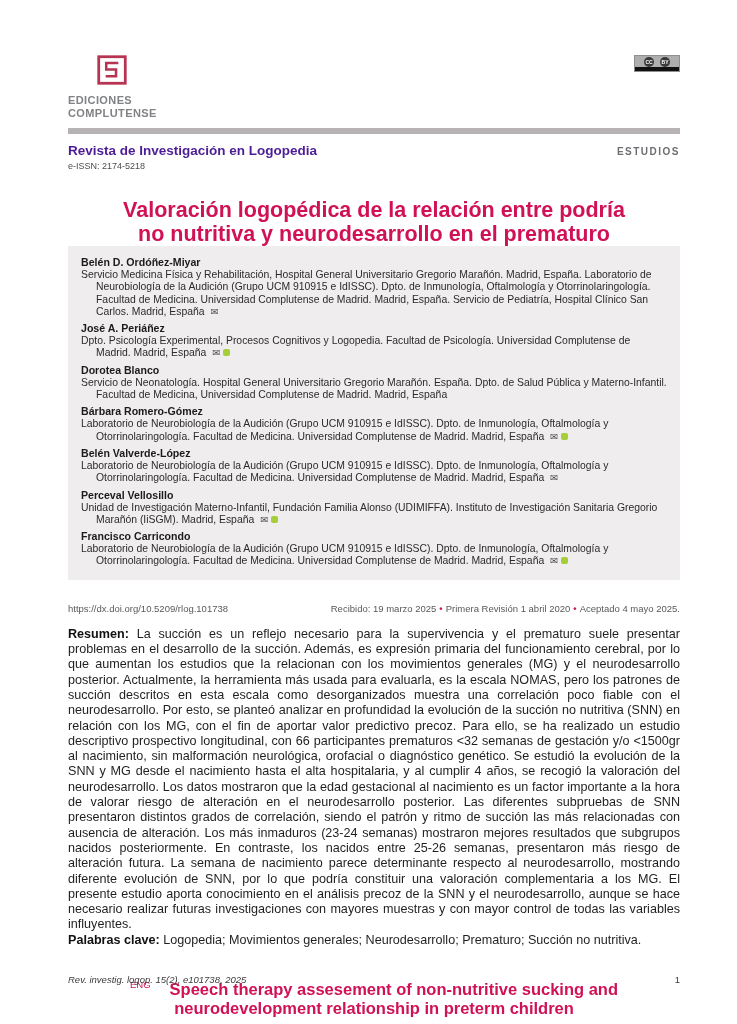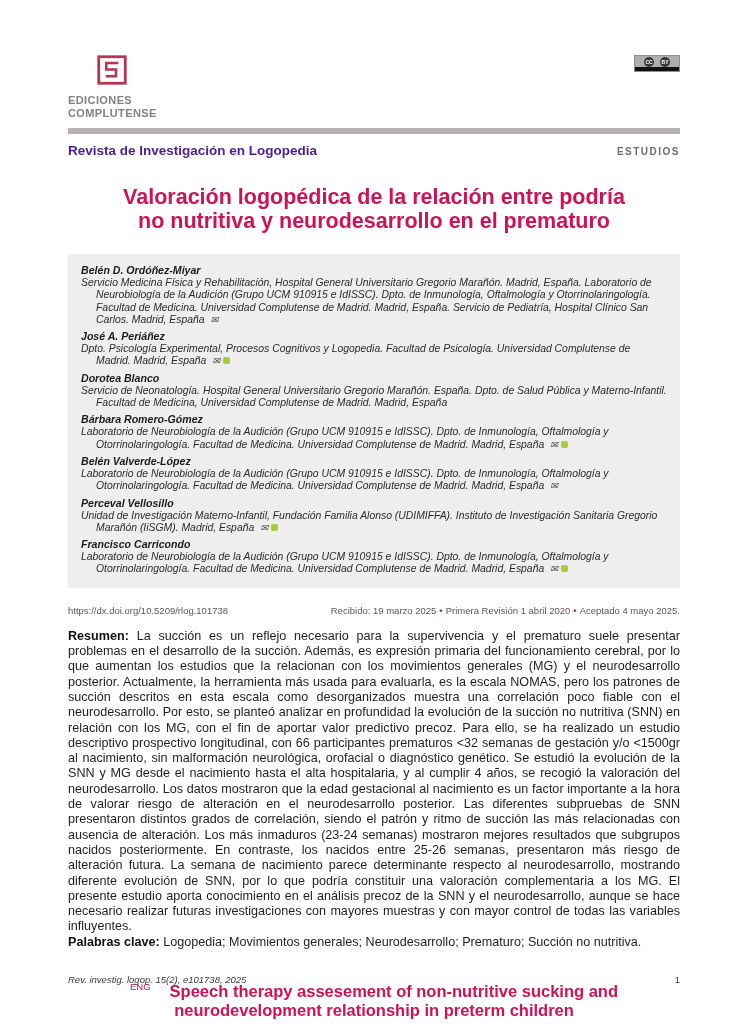--- a/index.html
+++ b/index.html
@@ -26,29 +26,29 @@
 
   .journal-row { margin-top:9px; display:flex; justify-content:space-between; align-items:baseline; }
   .journal-name { font-size:13.5px; font-weight:bold; color:#4c1d95; }
   .section-label { font-size:10px; color:#6d6e71; letter-spacing:1.5px; font-weight:bold; }
   .eissn { margin-top:3px; font-size:9px; color:#4d4d4f; }
 
   
   .title-es { margin-top:27px; text-align:center; color:#d01155; font-size:21.5px; line-height:24px; font-weight:bold; padding:0 55px; }
 
   
-  .authors-box { margin-top:21px; background:#efedee; padding:10px 13px 8px 13px;font-style:italic; }
+  .authors-box { background:#efedee; padding:10px 13px 8px 13px; }
   .author { margin-bottom:4px; }
   .author-name { font-size:10.6px; font-weight:bold; line-height:13px; color:#1b1b1b; }
   .author-aff { font-size:10.4px; line-height:12.3px; color:#2b2b2b; padding-left:15px; text-indent:-15px; }
   .email-icon { font-size:9.5px; color:#4d4d4f; margin-left:3px; cursor:pointer; }
   .orcid-icon { display:inline-block; width:7px; height:7px; background:#a6ce39; border-radius:2px; margin-left:3px; cursor:pointer; vertical-align:baseline; }
 
   
-  .doi-row { margin-top:17px; display:flex; justify-content:space-between; align-items:baseline; }
+  .doi-row { margin-top:23px; display:flex; justify-content:space-between; align-items:baseline; }
   .doi-link { font-size:9.5px; color:#58595b; text-decoration:none; cursor:pointer; }
   .dates { font-size:9.5px; color:#58595b; }
   .dates .sep { color:#d01155; font-weight:bold; margin:0 3px; }
 
   
   .para { margin-top:13px; font-size:12.6px; line-height:15.3px; text-align:justify; color:#1f1f1f; }
   .para b { color:#111; }
   .keywords { font-size:12.6px; line-height:15.3px; color:#1f1f1f; }
 
   
@@ -81,20 +81,21 @@
       <div class="cc-strip"></div>
     </div>
   </div>
 
   <div class="gray-bar"></div>
 
   <div class="journal-row">
     <div class="journal-name">Revista de Investigación en Logopedia</div>
     <div class="section-label">ESTUDIOS</div>
   </div>
+  <div class="eissn">e-ISSN: 2174-5218</div>
 
   <h1 class="title-es">Valoración logopédica de la relación entre podría no nutritiva y neurodesarrollo en el prematuro</h1>
 
   <div class="authors-box" id="authors-list">
     <div class="author">
       <div class="author-name">Belén D. Ordóñez-Miyar</div>
       <div class="author-aff">Servicio Medicina Física y Rehabilitación, Hospital General Universitario Gregorio Marañón. Madrid, España. Laboratorio de Neurobiología de la Audición (Grupo UCM 910915 e IdISSC). Dpto. de Inmunología, Oftalmología y Otorrinolaringología. Facultad de Medicina. Universidad Complutense de Madrid. Madrid, España. Servicio de Pediatría, Hospital Clínico San Carlos. Madrid, España <span class="email-icon">✉</span></div>
     </div>
 
     <div class="author">

